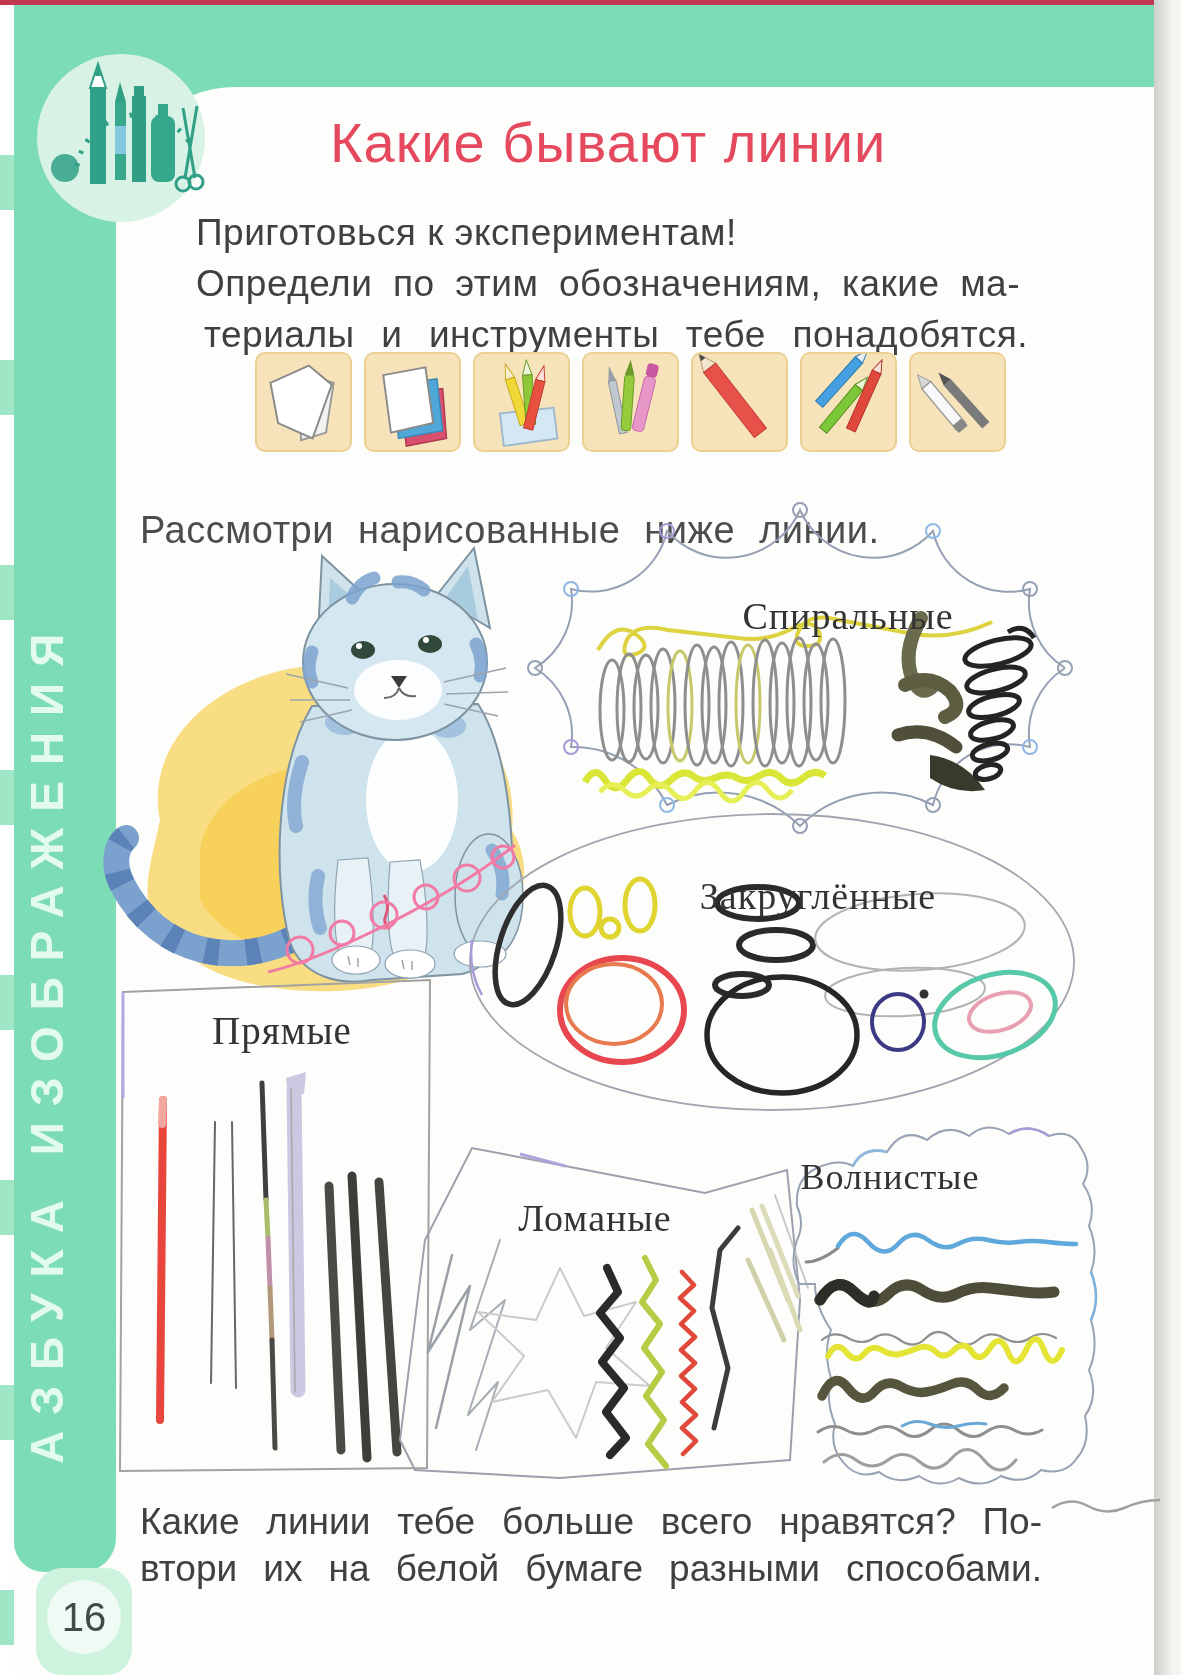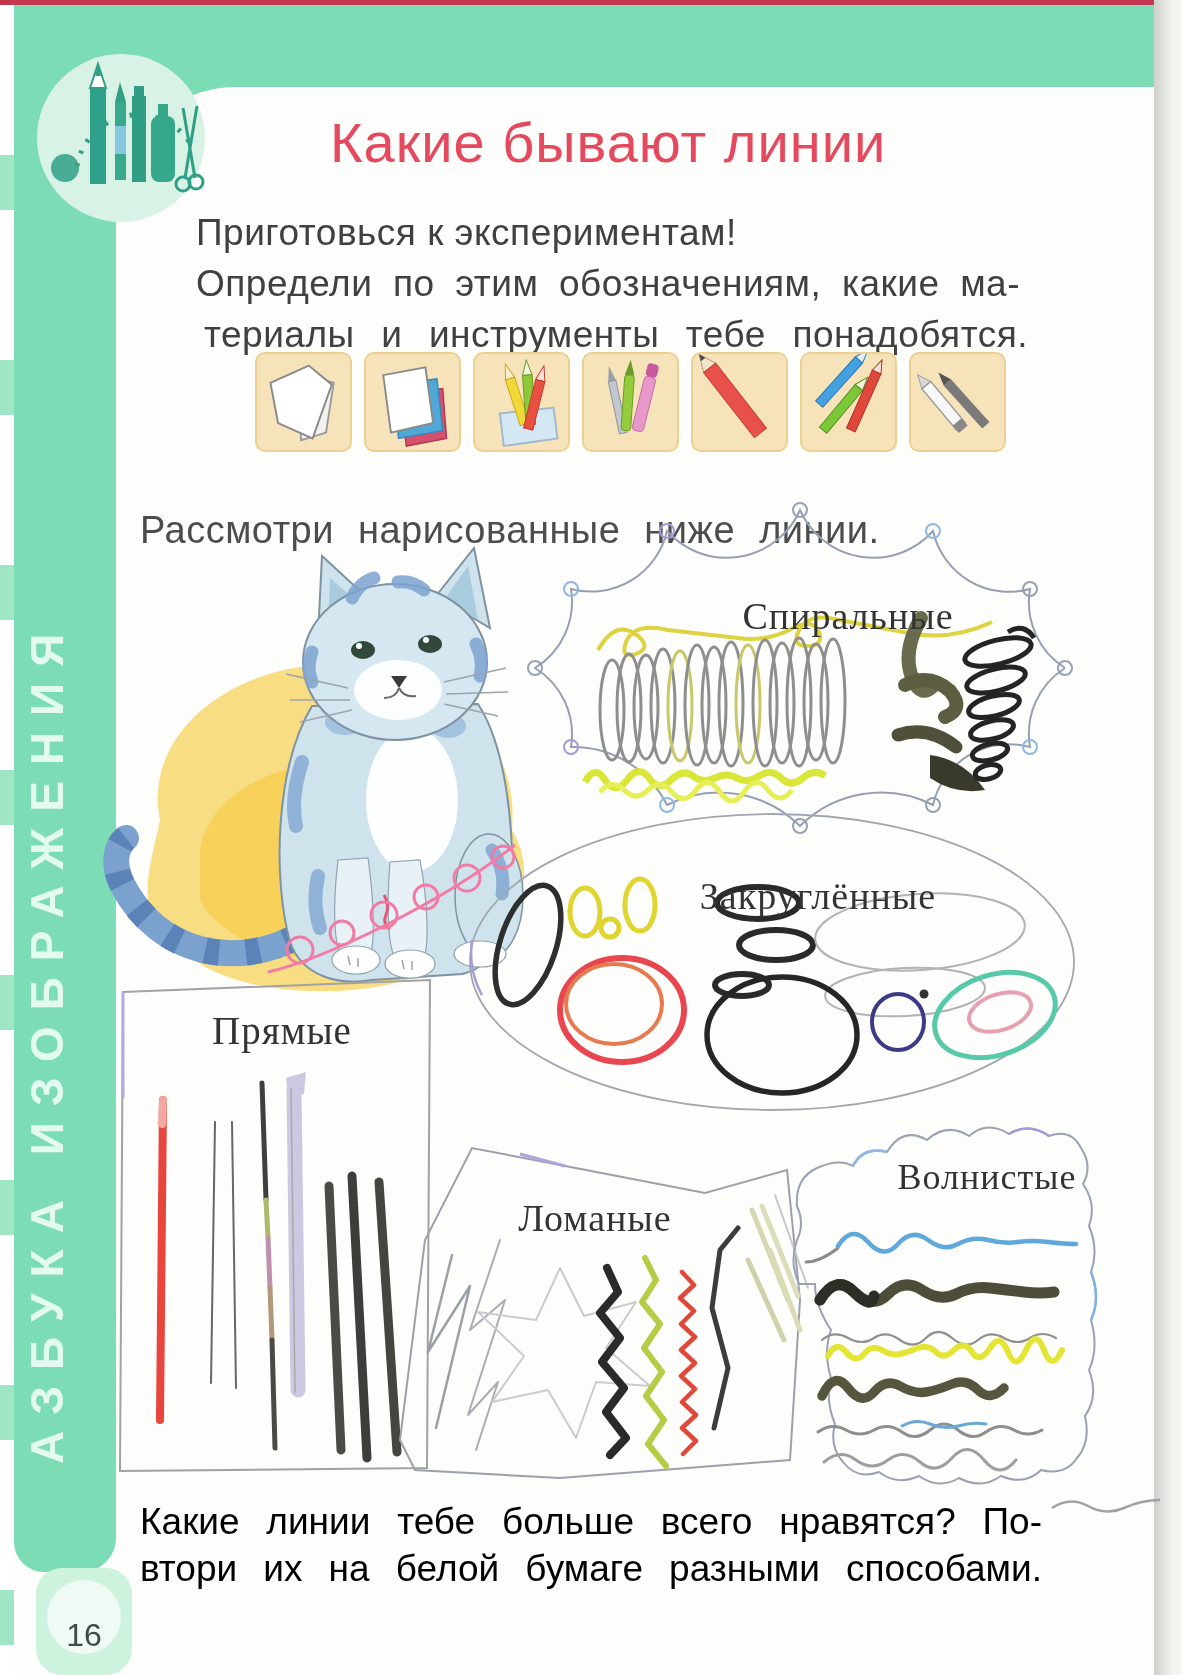--- a/index.html
+++ b/index.html
@@ -26,42 +26,42 @@
       font-size:46px;font-weight:bold;letter-spacing:16px;color:rgba(235,252,244,0.92);}
   
   .title{position:absolute;left:318px;top:98px;margin:12px;font-size:56px;font-weight:normal;
          letter-spacing:1px;color:#e5495e;}
   .intro{position:absolute;left:196px;width:824px;margin:0;font-size:37px;color:#404040;
          letter-spacing:0.5px;}
   .just{text-align:justify;text-align-last:justify;}
   .i1{top:212px;} .i2{top:263px;} .i3{top:314px;margin-left:8px;}
   .instruction{position:absolute;left:140px;top:509px;margin:0;font-size:38px;color:#4c4c4c;
                word-spacing:13px;letter-spacing:0.5px;}
-  .question{position:absolute;left:140px;width:902px;margin:0;font-size:37px;color:#000000;}
+  .question{position:absolute;left:140px;width:902px;margin:0;font-size:37px;color:#404040;}
   .q1{top:1501px;} .q2{top:1548px;}
   
   .icons-row{position:absolute;left:255px;top:352px;display:flex;gap:12px;}
   .icon-box{width:97px;height:100px;background:#f7e3ba;border:2px solid #ecd092;border-radius:10px;
             box-sizing:border-box;overflow:hidden;}
   
   .slabel{position:absolute;transform:translateX(-50%);margin:0;white-space:nowrap;
           font-family:"Liberation Serif",serif;font-size:38px;color:#333;letter-spacing:1px;}
   .l-spiral{left:848px;top:594px;}
   .l-rounded{left:818px;top:874px;}
   .l-straight{left:282px;top:1008px;font-size:39px;}
   .l-broken{left:595px;top:1196px;}
-  .l-wavy{left:987px;top:1156px;font-size:36px;}
+  .l-wavy{left:890px;top:1156px;font-size:36px;}
   
   .art{position:absolute;left:0;top:0;width:1181px;height:1675px;}
   
   .badge{position:absolute;left:36px;top:1568px;width:96px;height:107px;background:#cdf2de;
          border-radius:26px;}
   .badge .circ{position:absolute;left:11px;top:12px;width:74px;height:74px;border-radius:50%;
-         background:#eefaf3;display:flex;align-items:flex-end;justify-content:center;
-         font-size:32px;color:#3f4b44;}
+         background:#eefaf3;display:flex;align-items:center;justify-content:center;
+         font-size:40px;color:#3f4b44;}
 </style>
 </head>
 <body>
 
 <div class="page">
 
   <div class="edge-top"></div>
   <div class="edge-left"></div>
   <div class="band-top"></div>
   <div class="band-left"></div>

